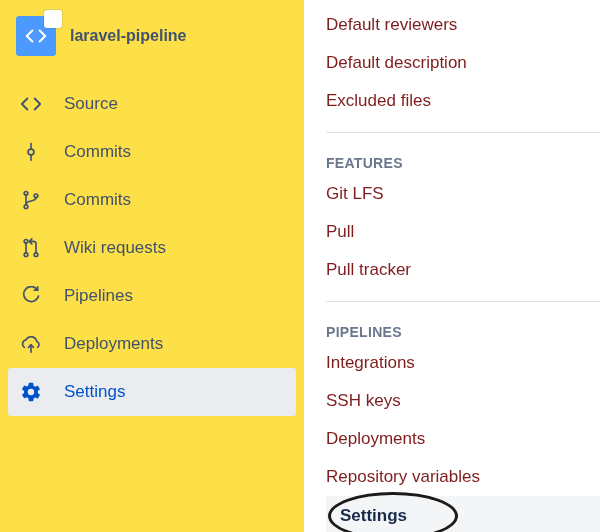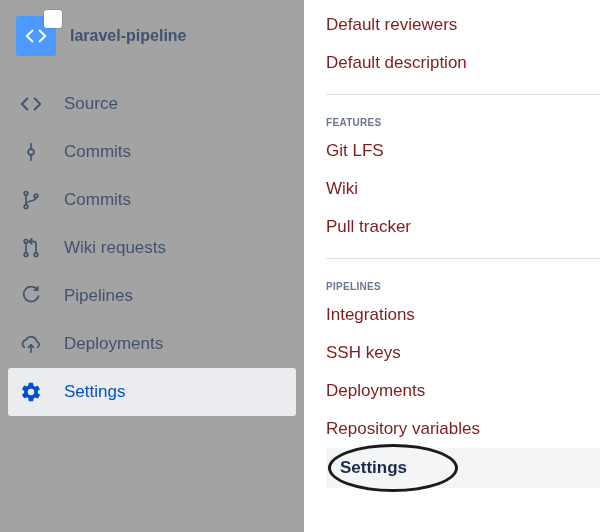--- a/index.html
+++ b/index.html
@@ -4,21 +4,21 @@
 <style>
   * { box-sizing: border-box; margin: 0; padding: 0; }
   html, body {
     width: 600px; height: 532px; overflow: hidden;
     font-family: -apple-system, BlinkMacSystemFont, "Segoe UI", Helvetica, Arial, sans-serif;
     background: #fff; color: #172B4D;
   }
   .root { display: flex; width: 600px; height: 532px; }
   .sidebar {
     width: 304px; flex: 0 0 304px; padding: 12px 8px 12px 8px;
-    background: #a3a3a3;
+    background: #fde047;
   }
   .repo-header {
     display: flex; align-items: center; padding: 4px 8px 16px 8px;
   }
   .repo-icon {
     width: 40px; height: 40px; border-radius: 3px; background: #4C9AFF;
     display: flex; align-items: center; justify-content: center; position: relative;
     margin-right: 14px; flex-shrink:0;
   }
   .repo-icon svg { stroke: #fff; }
@@ -43,21 +43,21 @@
   }
   .nav-icon svg { stroke: #42526E; }
   .panel {
     flex: 1; padding: 0 0 0 22px; overflow: hidden;
   }
   .panel-list { list-style:none; padding-top: 6px;}
   .panel-list li.link {
     color: #7f1d1d; font-size: 17px; padding: 9px 0; cursor:pointer;
   }
   .panel-list li.heading {
-    color: #6B778C; font-size: 10px; font-weight: 700; letter-spacing: .3px;
+    color: #6B778C; font-size: 14px; font-weight: 700; letter-spacing: .3px;
     padding: 16px 0 4px 0; text-transform: uppercase;
   }
   .divider {
     border: none; border-top: 1px solid #DFE1E6; margin: 12px 0 0 0;
   }
   .panel-bottom {
     background: #F4F5F7; padding: 10px 14px; font-size: 17px; font-weight: 700; color:#172B4D;
     position: relative; display:inline-block; width: 100%;
   }
   .circle-highlight {
@@ -169,26 +169,27 @@
         <span>Settings</span>
       </li>
 
     </ul>
   </aside>
 
   <main class="panel">
     <ul class="panel-list">
       <li class="link">Default reviewers</li>
       <li class="link">Default description</li>
+      <li class="link">Excluded files</li>
     </ul>
     <hr class="divider">
     <ul class="panel-list">
       <li class="heading">FEATURES</li>
       <li class="link">Git LFS</li>
-      <li class="link">Wiki</li>
+      <li class="link">Pull</li>
       <li class="link">Pull tracker</li>
     </ul>
     <hr class="divider">
     <ul class="panel-list">
       <li class="heading">PIPELINES</li>
       <li class="link">Integrations</li>
       <li class="link">SSH keys</li>
       <li class="link">Deployments</li>
       <li class="link">Repository variables</li>
     </ul>

